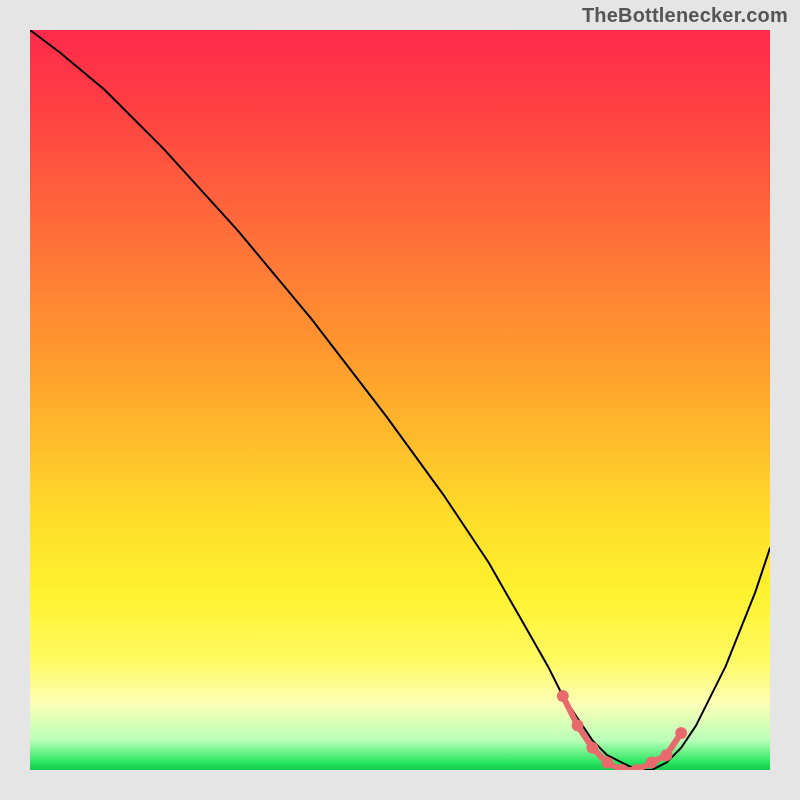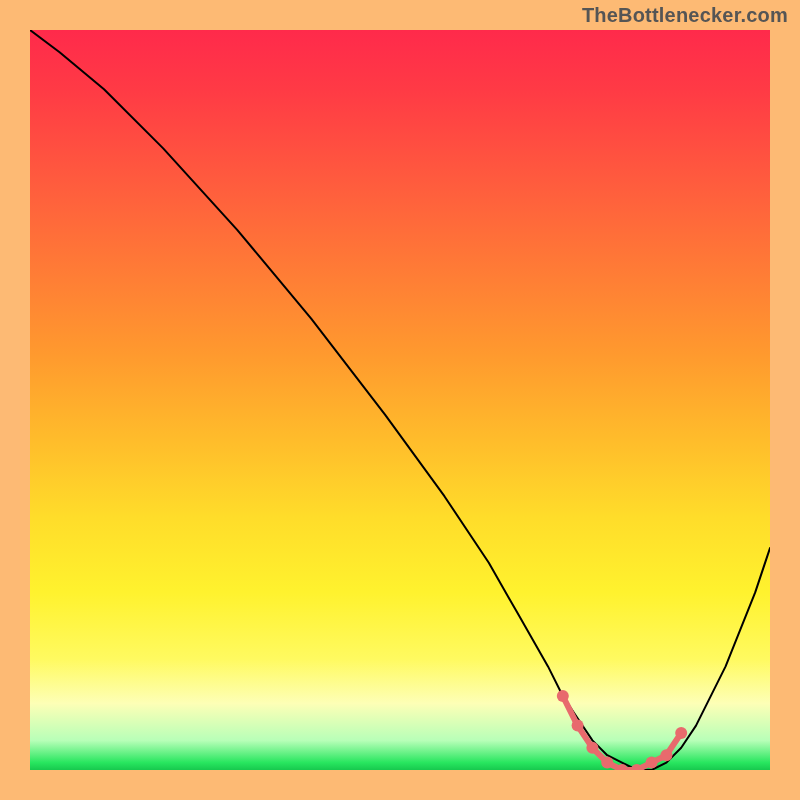--- a/index.html
+++ b/index.html
@@ -8,21 +8,21 @@
     width: 800px;
     height: 800px;
     background: #000;
     overflow: hidden;
     font-family: Arial, Helvetica, sans-serif;
   }
   .frame {
     position: relative;
     width: 800px;
     height: 800px;
-    background: #fdba74;
+    background: #e5e5e5;
   }
   .watermark {
     position: absolute;
     top: 4px;
     right: 12px;
     color: #555;
     font-size: 20px;
     font-weight: 600;
     letter-spacing: 0.2px;
     z-index: 20;

